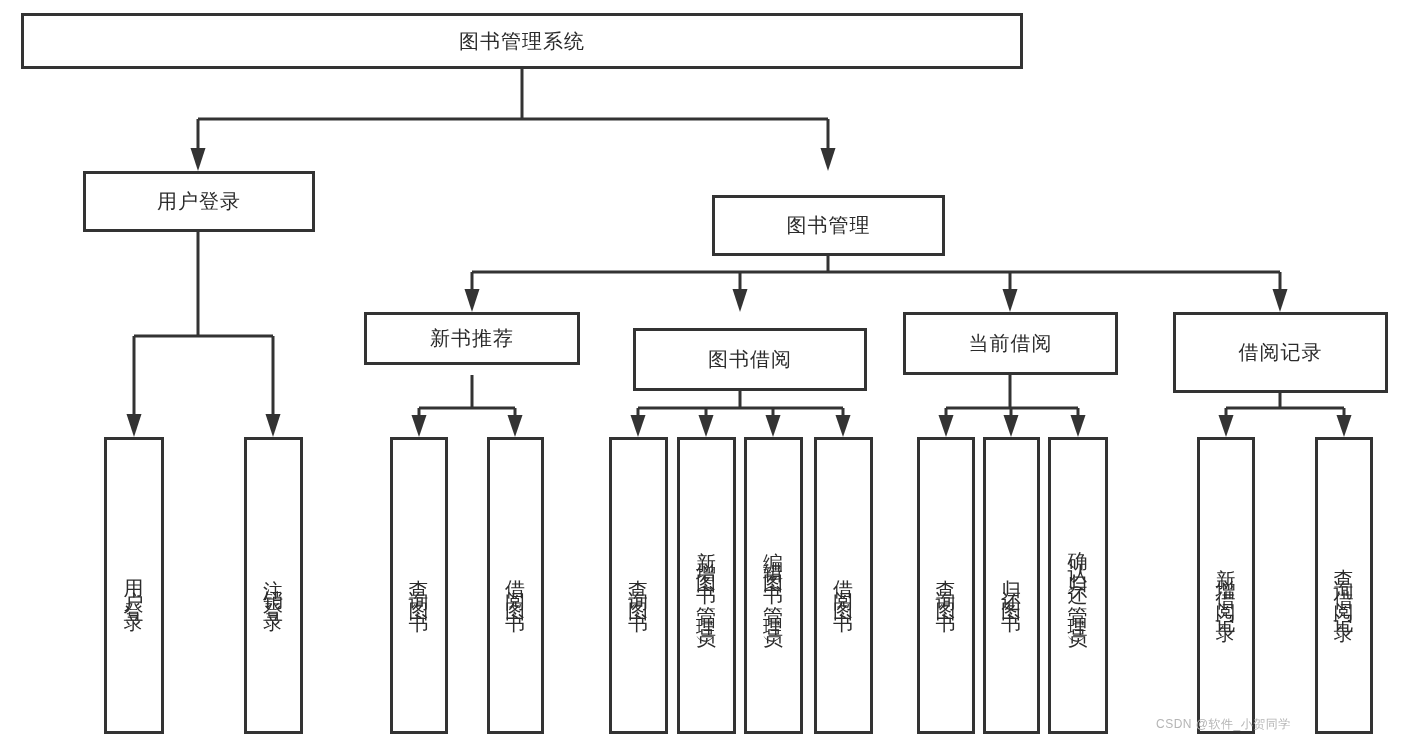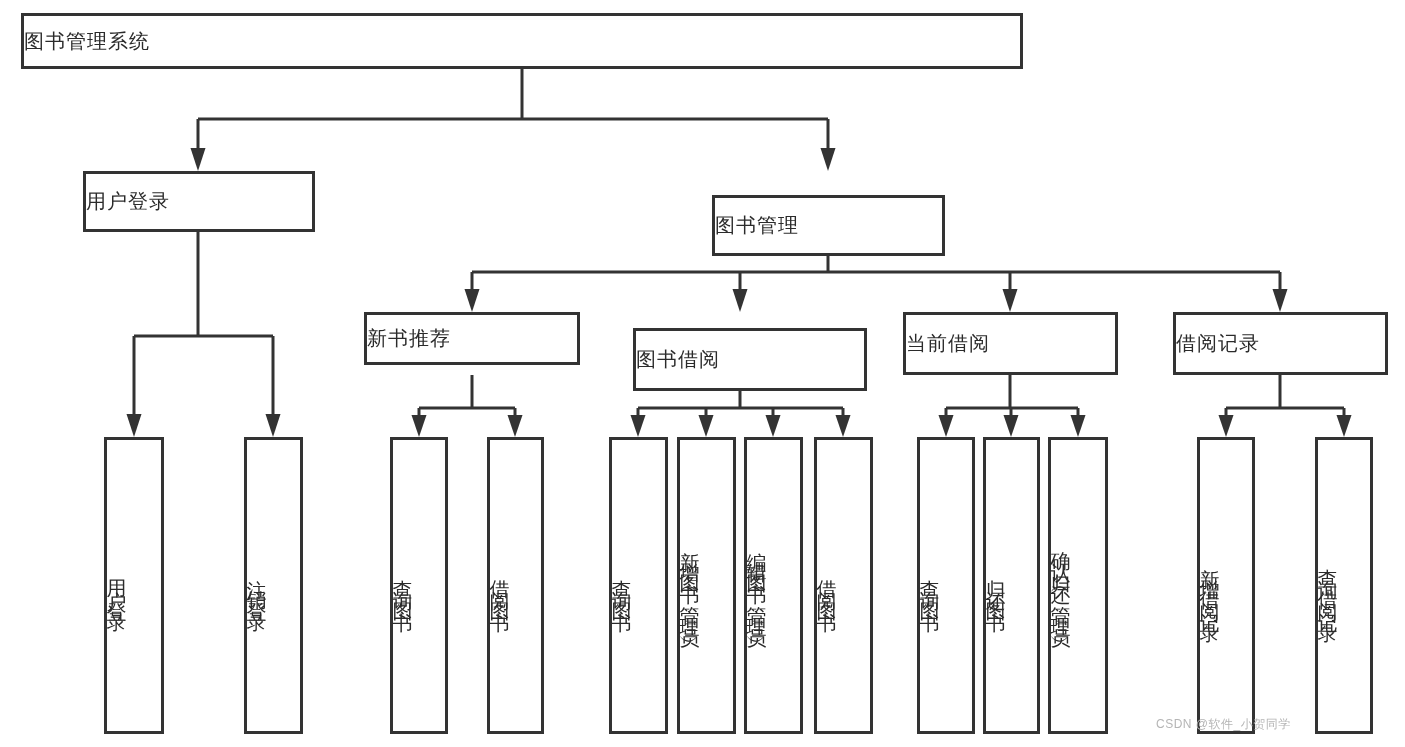--- a/index.html
+++ b/index.html
@@ -18,21 +18,21 @@
     width: 1405px; height: 747px;
     pointer-events: none;
   }
   .box {
     position: absolute;
     background: #ffffff;
     border: 3px solid #333333;
     box-sizing: border-box;
     display: flex;
     align-items: center;
-    justify-content: flex-start;
+    justify-content: center;
   }
   .hlabel {
     font-size: 20px;
     letter-spacing: 1px;
     white-space: nowrap;
   }
   .vlabel {
     writing-mode: vertical-rl;
     text-orientation: mixed;
     font-size: 20px;
@@ -42,21 +42,21 @@
   }
   
   #b-root            { left: 21px;   top: 13px;  width: 1002px; height: 56px; }
   
   #b-user-login      { left: 83px;   top: 171px; width: 232px;  height: 61px; }
   #b-book-mgmt       { left: 712px;  top: 171px; width: 233px;  height: 61px; margin-top: 24px; }
   
   #b-new-book-rec    { left: 364px;  top: 312px; width: 216px;  height: 53px; }
   #b-book-borrow     { left: 633px;  top: 312px; width: 234px;  height: 63px; margin-top: 16px; }
   #b-current-borrow  { left: 903px;  top: 312px; width: 215px;  height: 63px; }
-  #b-borrow-record   { left: 1173px; top: 312px; width: 215px;  height: 63px; font-family: Liberation Mono, monospace; }
+  #b-borrow-record   { left: 1173px; top: 312px; width: 215px;  height: 81px; font-family: Liberation Mono, monospace; }
   
   .leaf { top: 437px; height: 297px; }
   #b-a-user-login    { left: 104px;  width: 60px; }
   #b-a-logout        { left: 244px;  width: 59px; }
   #b-b-query-book    { left: 390px;  width: 58px; }
   #b-b-borrow-book   { left: 487px;  width: 57px; }
   #b-c-query-book    { left: 609px;  width: 59px; }
   #b-c-add-book      { left: 677px;  width: 59px; }
   #b-c-edit-book     { left: 744px;  width: 59px; }
   #b-c-borrow-book   { left: 814px;  width: 59px; }

